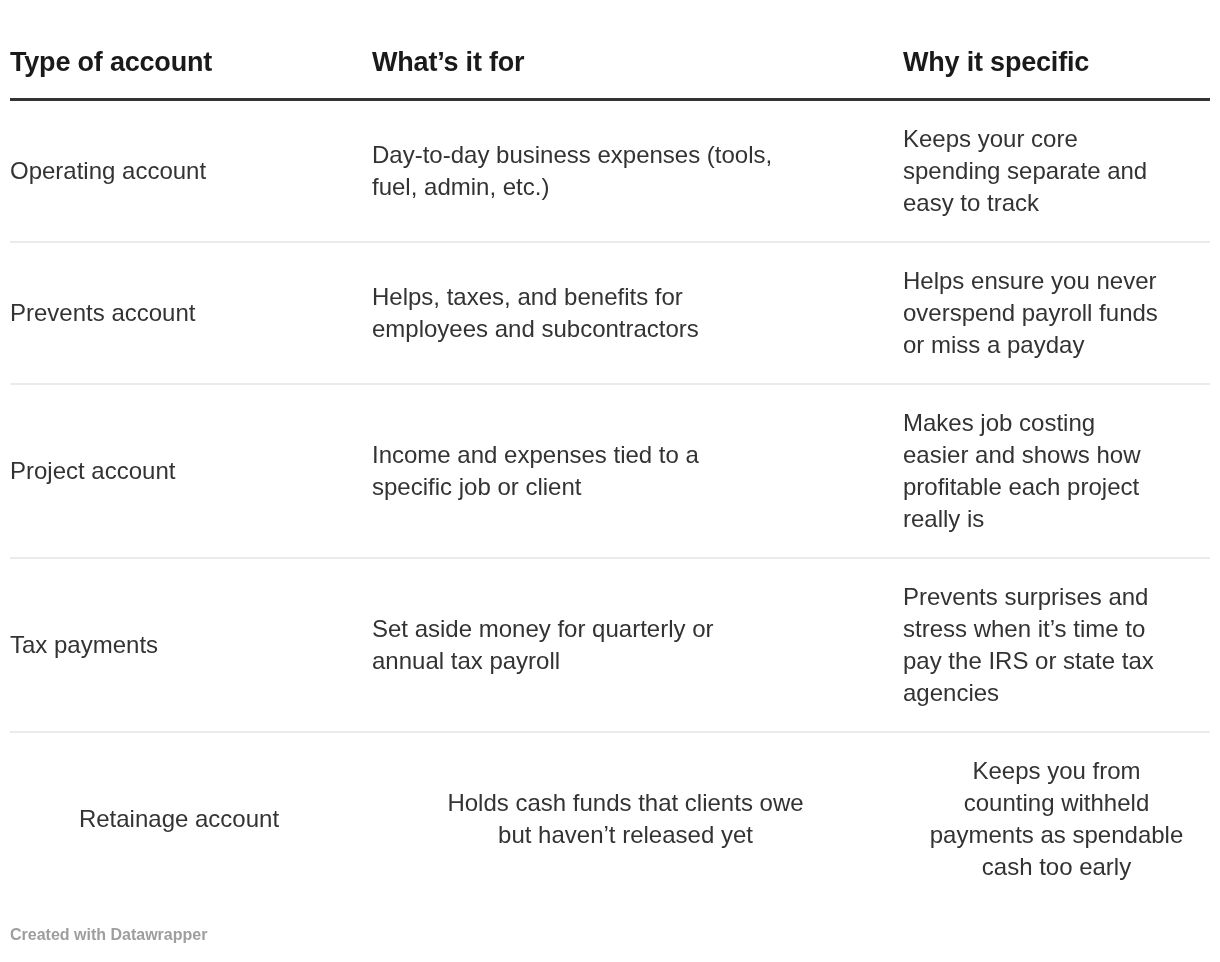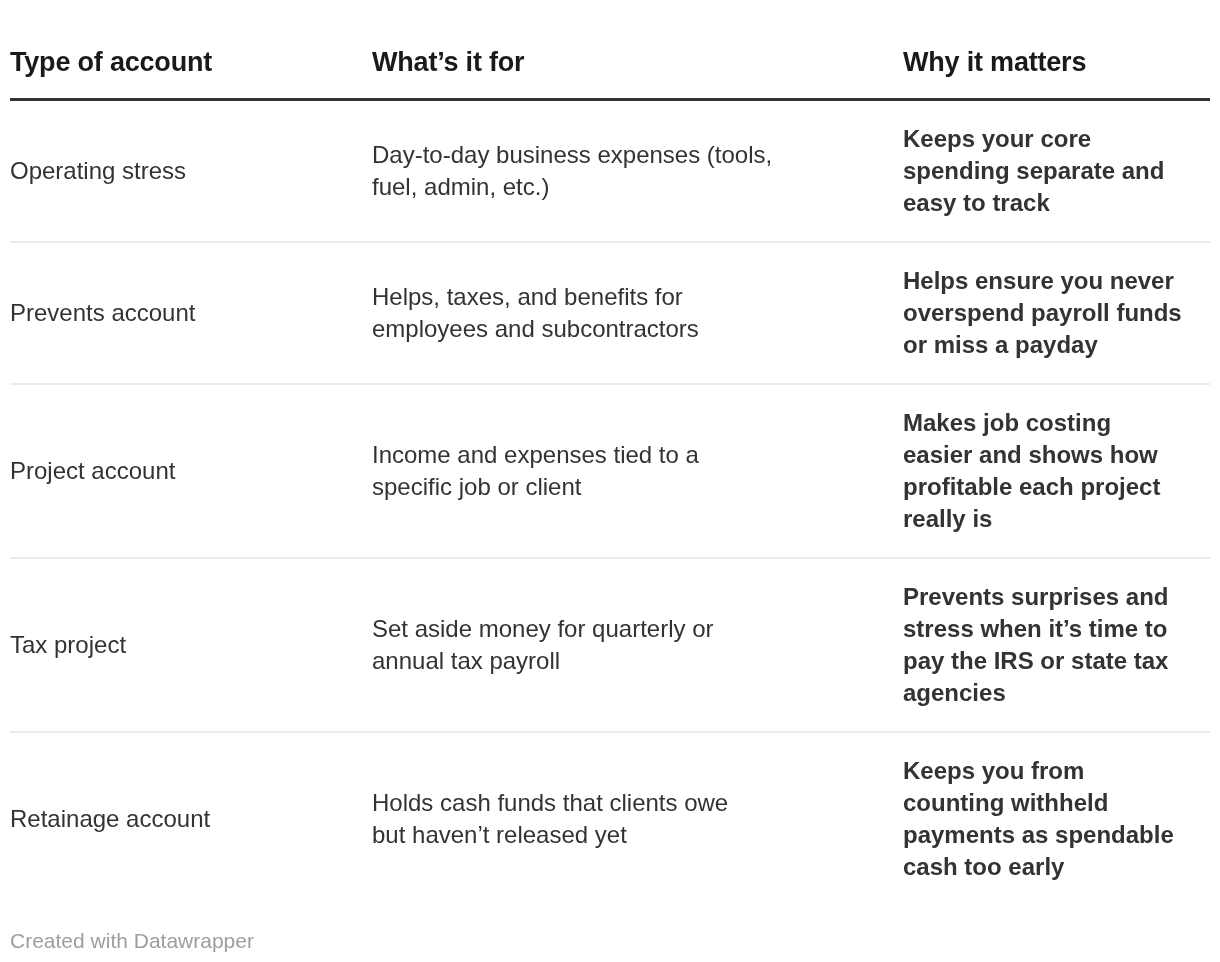--- a/index.html
+++ b/index.html
@@ -36,27 +36,28 @@
   tbody td {
     vertical-align: middle;
     font-size: 24px;
     font-weight: normal;
     line-height: 32px;
     color: #333333;
     padding: 22px 24px 22px 0;
     white-space: pre-line;
     border-bottom: 2px solid #ebebeb;
   }
-  tbody td:last-child { padding-right: 0; font-weight: bold; }
-  tbody tr:last-child td { border-bottom: none; }
+  tbody td:last-child { padding-right: 0; }
+  tbody tr:last-child td { border-bottom: none; text-align: center; }
   .footer {
-    margin-top: 22px;
-    font-size: 21px;
+    margin-top: 16px;
+    font-size: 16px;
     line-height: 28px;
     color: #9e9e9e;
+    font-weight: bold;
   }
   .footer a {
     color: #9e9e9e;
     text-decoration: none;
     cursor: pointer;
   }
 </style>
 </head>
 <body>
 
@@ -65,26 +66,26 @@
   <table class="dw-table">
     <colgroup>
       <col class="c1">
         <col class="c2">
         <col class="c3">
     </colgroup>
     <thead>
       <tr>
         <th>Type of account</th>
         <th>What’s it for</th>
-        <th>Why it matters</th>
+        <th>Why it specific</th>
       </tr>
     </thead>
     <tbody>
       <tr>
-        <td>Operating stress</td>
+        <td>Operating account</td>
         <td>Day-to-day business expenses (tools,
 fuel, admin, etc.)</td>
         <td>Keeps your core
 spending separate and
 easy to track</td>
       </tr>
       <tr>
         <td>Prevents account</td>
         <td>Helps, taxes, and benefits for
 employees and subcontractors</td>
@@ -95,21 +96,21 @@
       <tr>
         <td>Project account</td>
         <td>Income and expenses tied to a
 specific job or client</td>
         <td>Makes job costing
 easier and shows how
 profitable each project
 really is</td>
       </tr>
       <tr>
-        <td>Tax project</td>
+        <td>Tax payments</td>
         <td>Set aside money for quarterly or
 annual tax payroll</td>
         <td>Prevents surprises and
 stress when it’s time to
 pay the IRS or state tax
 agencies</td>
       </tr>
       <tr>
         <td>Retainage account</td>
         <td>Holds cash funds that clients owe

